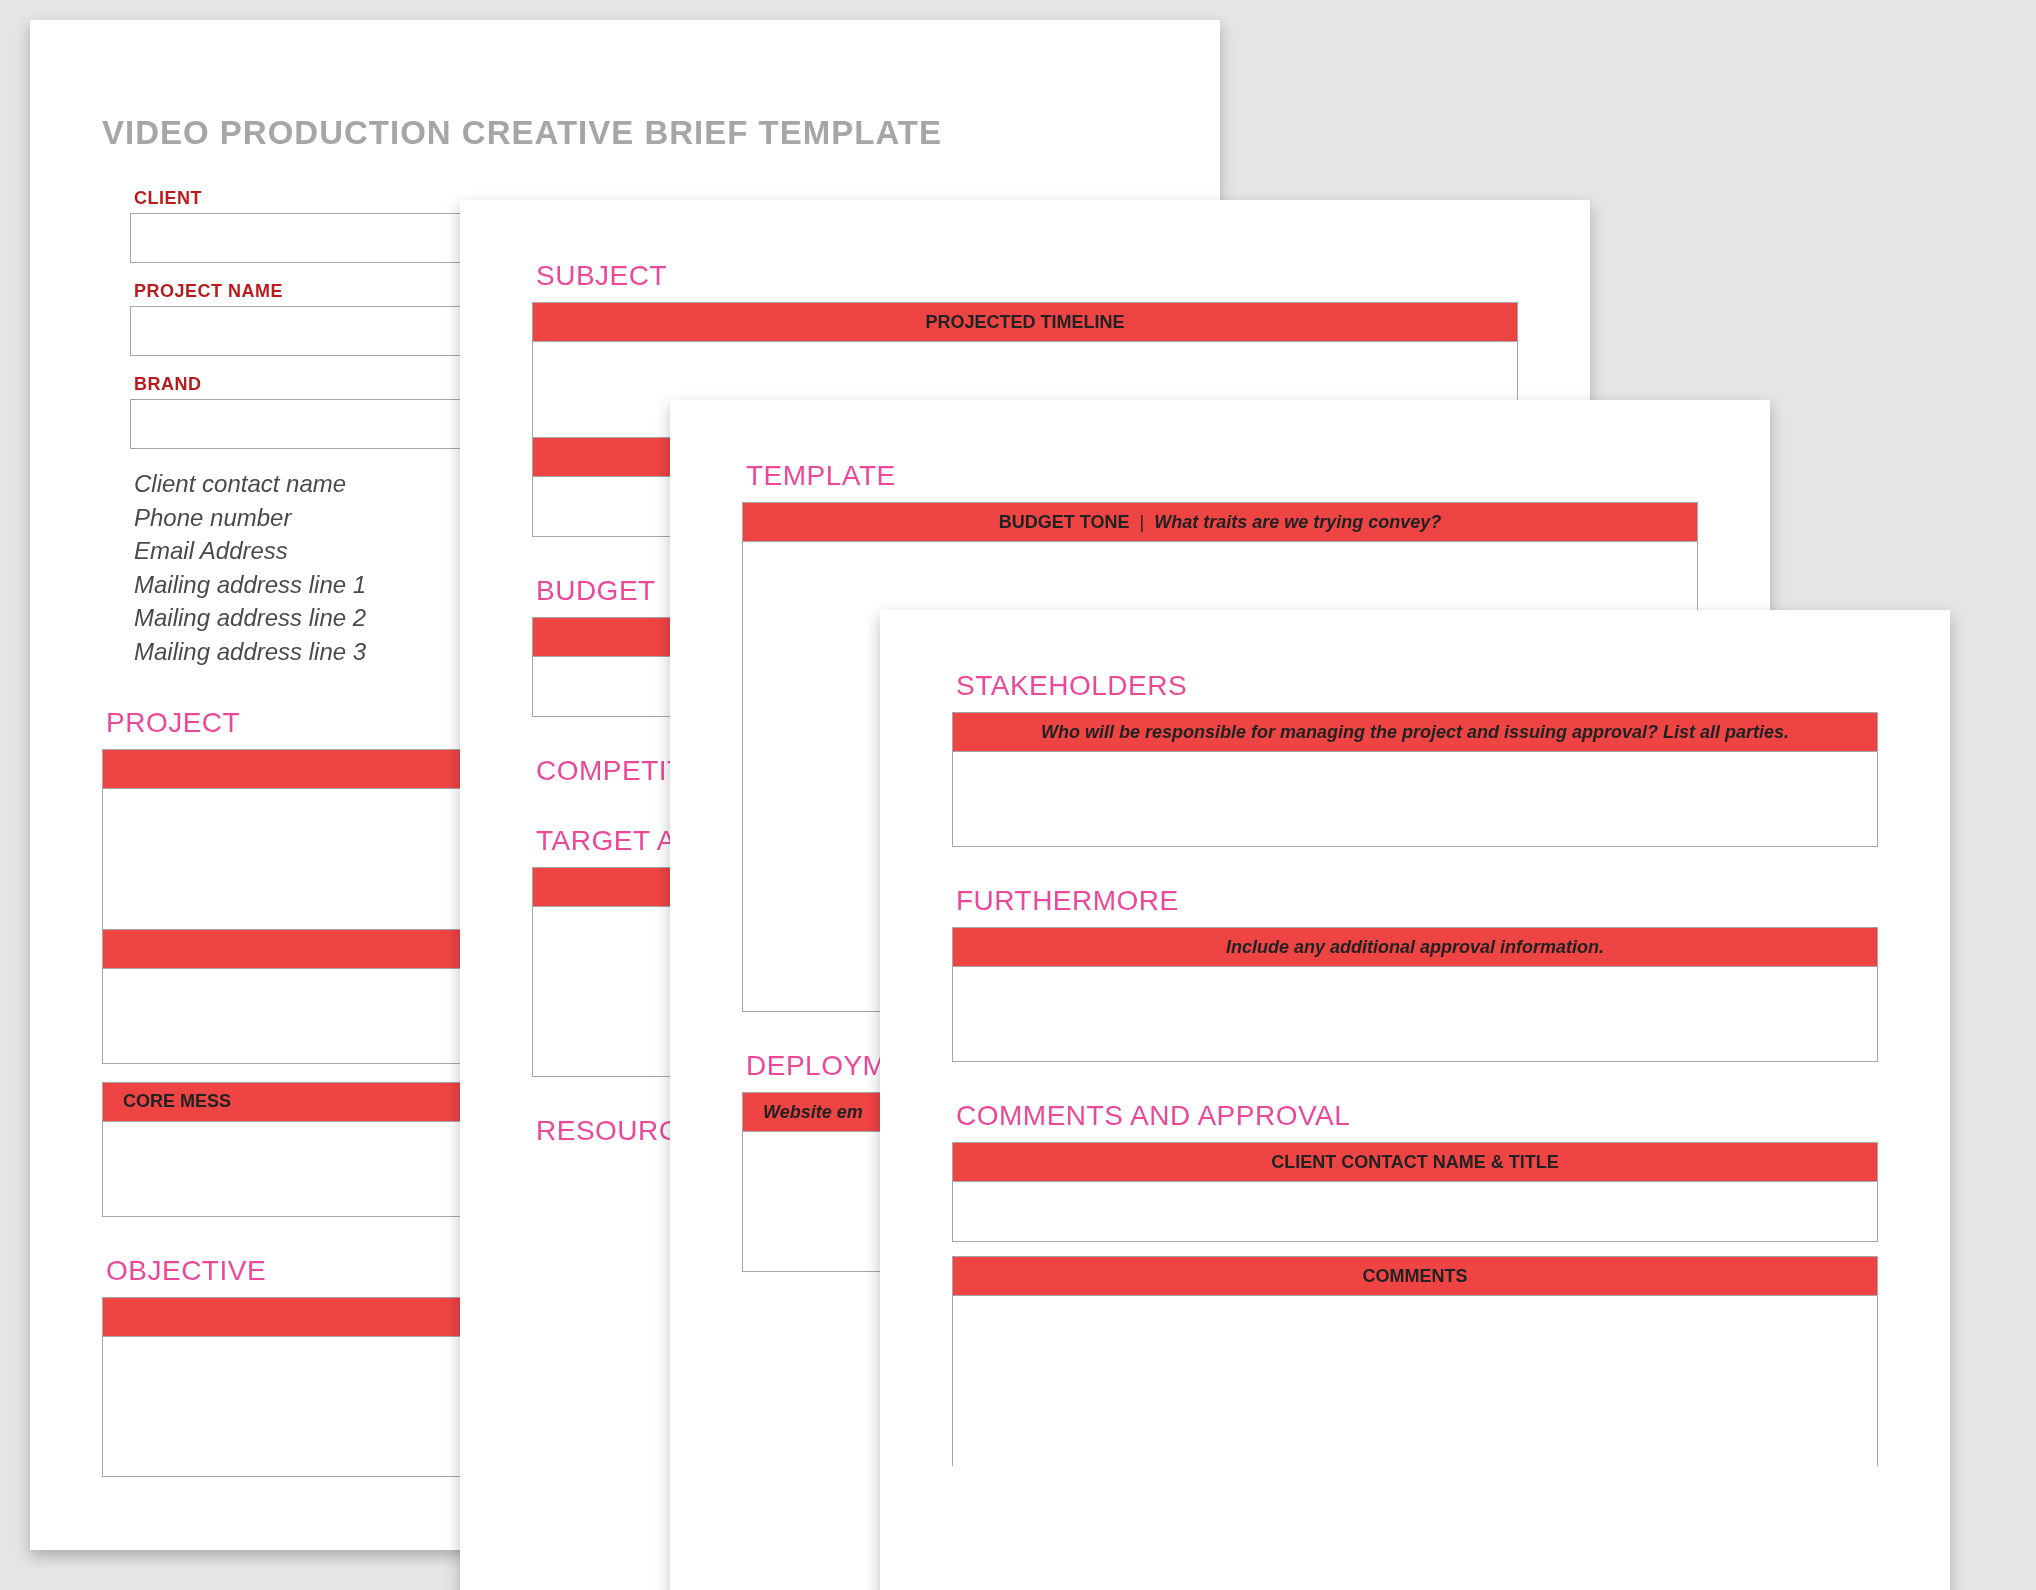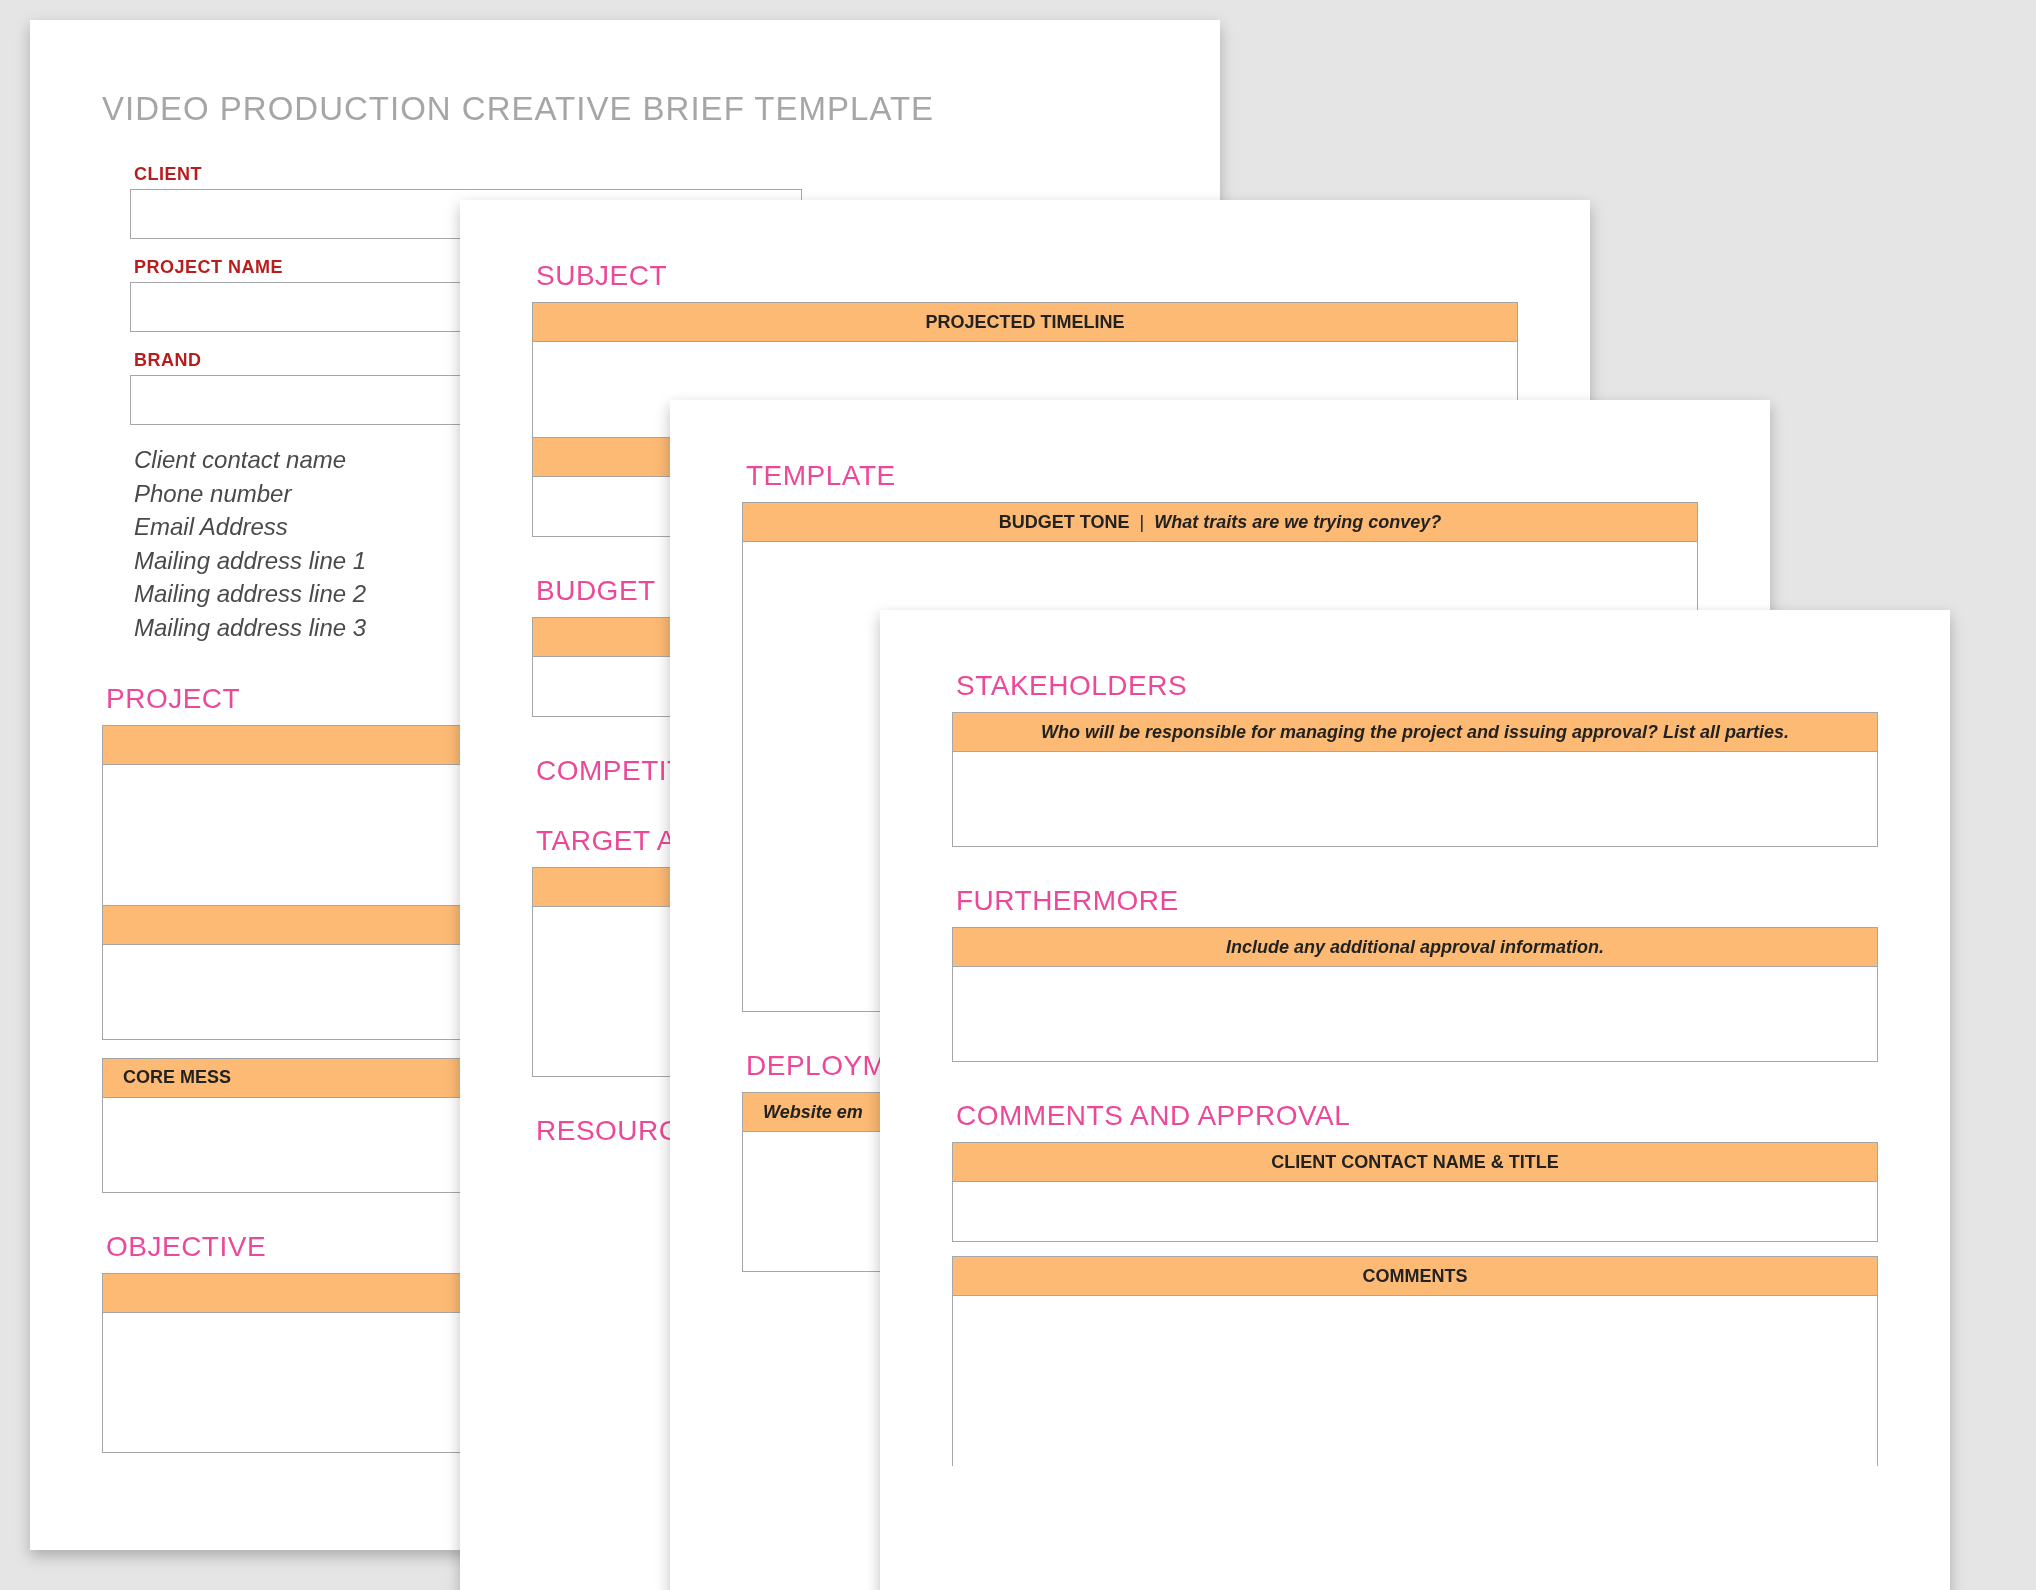--- a/index.html
+++ b/index.html
@@ -20,24 +20,25 @@
   
   .page1 { left: 30px;  top: 20px;  width: 1190px; height: 1530px; z-index: 1; }
   .page2 { left: 460px; top: 200px; width: 1130px; height: 1400px; z-index: 2; }
   .page3 { left: 670px; top: 400px; width: 1100px; height: 1200px; z-index: 3; }
   .page4 { left: 880px; top: 610px; width: 1070px; height: 990px;  z-index: 4; }
 
   .page-inner { padding: 70px 72px 40px 72px; }
 
   h1.doc-title {
     color: #a6a6a6;
-    font-weight: 400;
+    font-weight: 700;
     font-size: 33px;
     letter-spacing: 1px;
     margin-bottom: 36px;
+    margin-top: 24px;
   }
 
   .field-label {
     color: #b91c1c;
     font-weight: 700;
     font-size: 18px;
     letter-spacing: 0.5px;
     margin-left: 4px;
     margin-bottom: 4px;
   }
@@ -58,21 +59,21 @@
 
   .section-head {
     color: #ec4899;
     font-size: 28px;
     font-weight: 400;
     letter-spacing: 0.5px;
     margin: 38px 0 10px 4px;
   }
 
   .bar {
-    background: #fdba74;
+    background: #ef4444;
     border: 1.5px solid #a6a6a6;
     height: 40px;
     display: flex;
     align-items: center;
     justify-content: center;
     font-size: 18px;
     font-weight: 700;
     color: #222;
     padding: 0 10px;
     white-space: nowrap;

